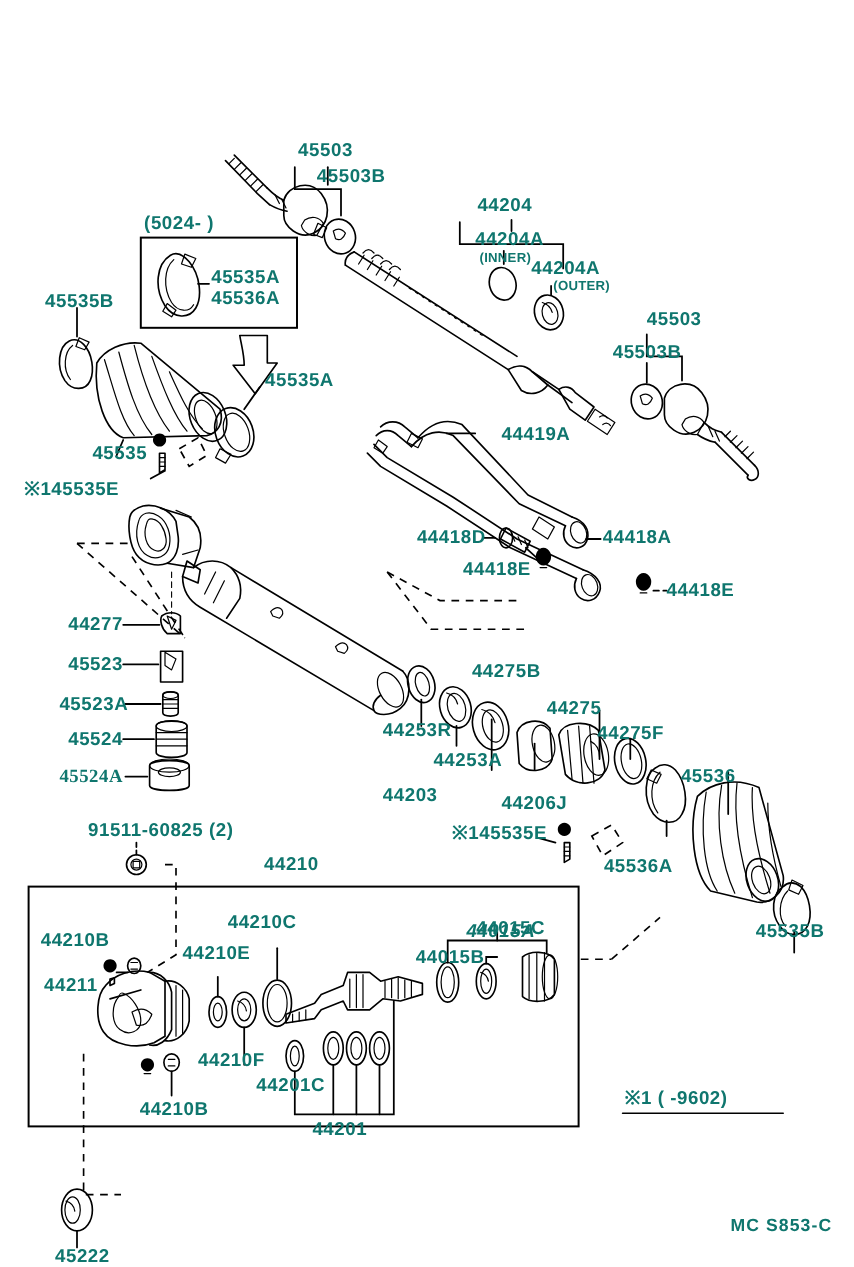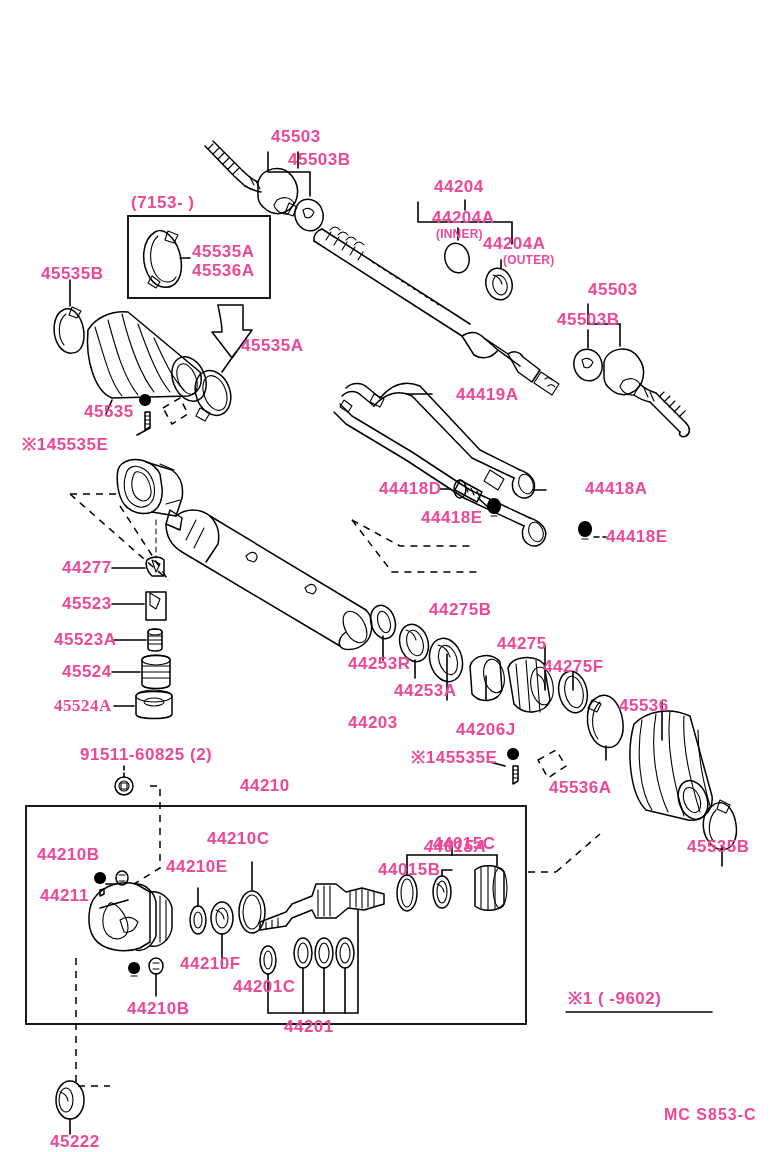--- a/index.html
+++ b/index.html
@@ -12,21 +12,21 @@
   #sheet{position:absolute;left:0;top:0;width:776px;height:1152px;}
   svg#art{position:absolute;left:0;top:0;width:776px;height:1152px;}
   .lbl{
     position:absolute;
     font-family:"Liberation Sans", sans-serif;
     font-weight:bold;
     font-size:17px;
     letter-spacing:0.5px;
     white-space:nowrap;
     line-height:1;
-    color:#ec4899;
+    color:#0f766e;
   }
   .lbl.sm{font-size:12px;letter-spacing:0.2px;}
   .lbl.footer{font-size:16px;letter-spacing:1px;}
 </style>
 </head>
 <body>
 
 <div id="sheet">
 
   <svg id="art" viewBox="0 0 776 1152" xmlns="http://www.w3.org/2000/svg">
@@ -378,41 +378,41 @@
       <path class="lead" d="M588,304 L588,324 L620,324 L620,346"></path>
       <path class="lead" d="M588,348 L588,330"></path>
       <path class="lead" d="M70,280 L70,306"></path>
       <path class="lead" d="M236,352 L222,372"></path>
     </g>
   </svg>
 
   <div class="lbl" style="left:271px;top:128px;">45503</div>
   <div class="lbl" style="left:288px;top:151px;">45503B</div>
 
-  <div class="lbl" style="left:131px;top:194px;">(7153-          )</div>
+  <div class="lbl" style="left:131px;top:194px;">(5024-          )</div>
   <div class="lbl" style="left:192px;top:243px;">45535A</div>
   <div class="lbl" style="left:192px;top:262px;">45536A</div>
 
   <div class="lbl" style="left:434px;top:178px;text-align:center;">44204</div>
   <div class="lbl" style="left:432px;top:209px;">44204A</div>
   <div class="lbl sm" style="left:436px;top:228px;">(INNER)</div>
   <div class="lbl" style="left:483px;top:235px;">44204A</div>
   <div class="lbl sm" style="left:487px;top:254px;padding-left:16px;">(OUTER)</div>
 
   <div class="lbl" style="left:588px;top:281px;">45503</div>
   <div class="lbl" style="left:557px;top:311px;">45503B</div>
 
   <div class="lbl" style="left:41px;top:265px;">45535B</div>
   <div class="lbl" style="left:241px;top:337px;">45535A</div>
   <div class="lbl" style="left:84px;top:403px;">45535</div>
   <div class="lbl" style="left:22px;top:436px;">※145535E</div>
 
   <div class="lbl" style="left:456px;top:386px;">44419A</div>
   <div class="lbl" style="left:379px;top:480px;">44418D</div>
-  <div class="lbl" style="left:548px;top:480px;margin-left:37px;">44418A</div>
+  <div class="lbl" style="left:548px;top:480px;">44418A</div>
   <div class="lbl" style="left:421px;top:509px;">44418E</div>
   <div class="lbl" style="left:606px;top:528px;">44418E</div>
 
   <div class="lbl" style="left:62px;top:559px;">44277</div>
   <div class="lbl" style="left:62px;top:595px;">45523</div>
   <div class="lbl" style="left:54px;top:631px;">45523A</div>
   <div class="lbl" style="left:62px;top:663px;">45524</div>
   <div class="lbl" style="left:54px;top:697px;font-family:Liberation Serif, serif;">45524A</div>
 
   <div class="lbl" style="left:348px;top:655px;">44253R</div>

